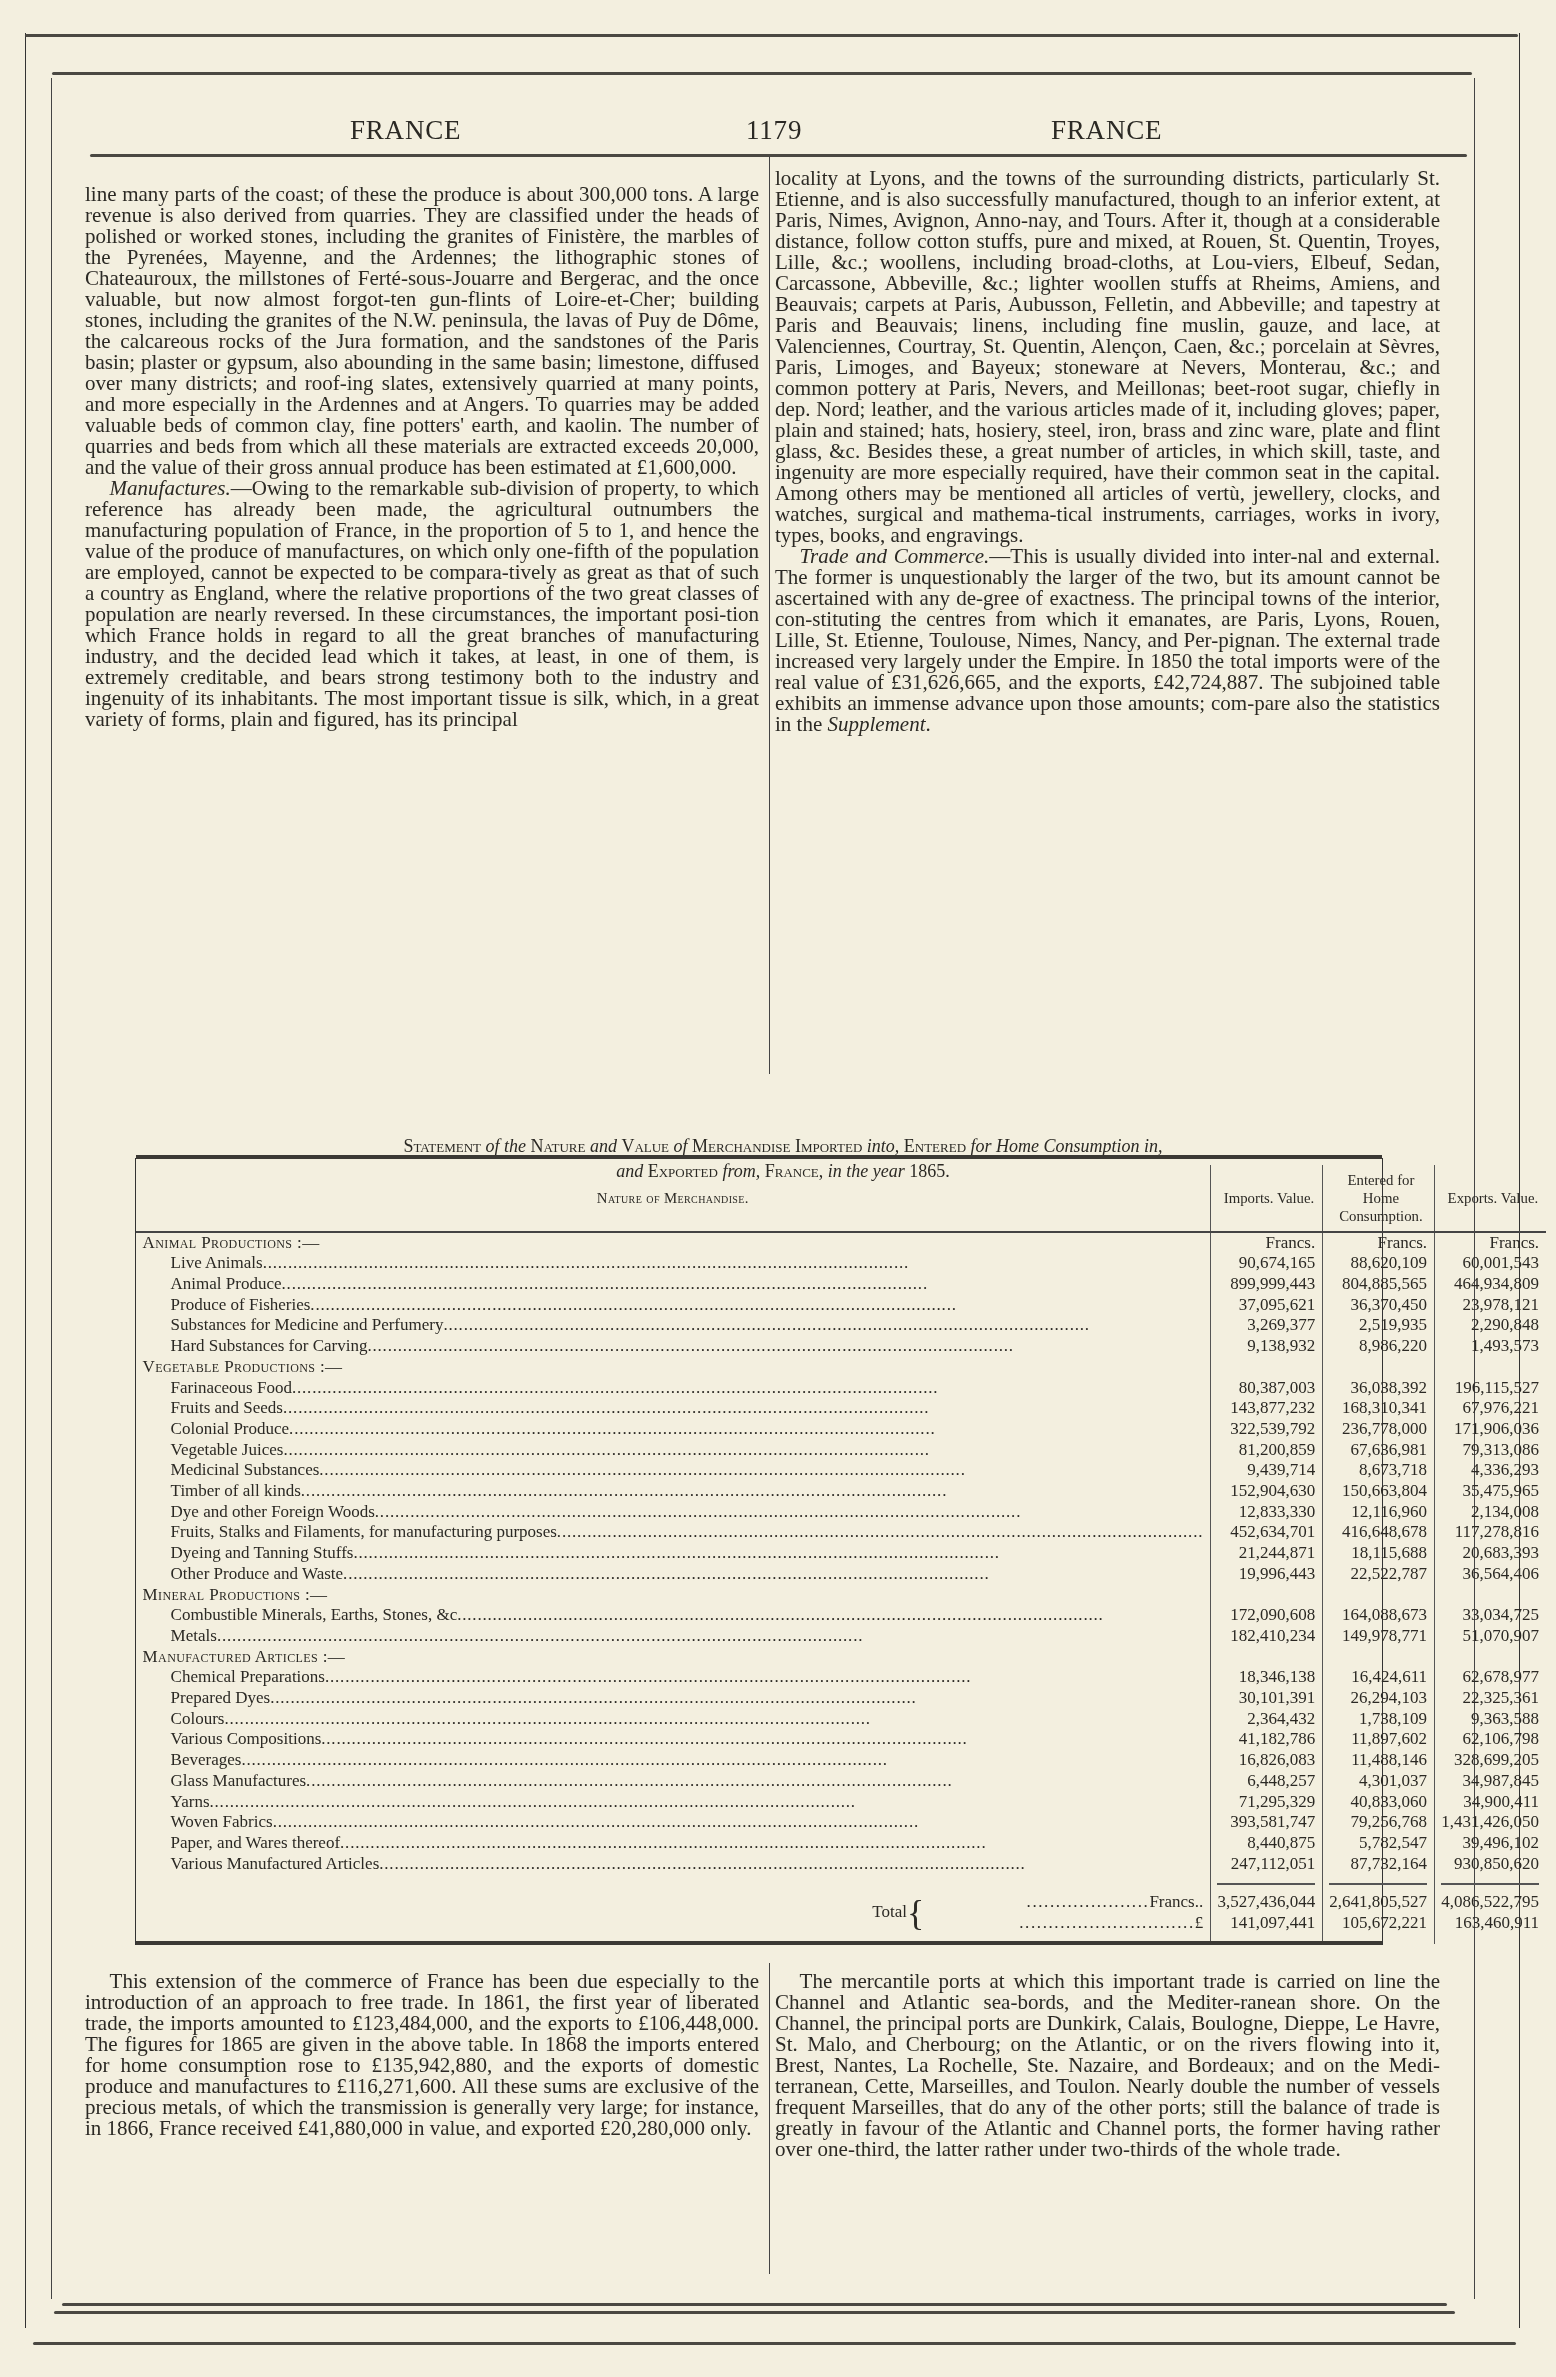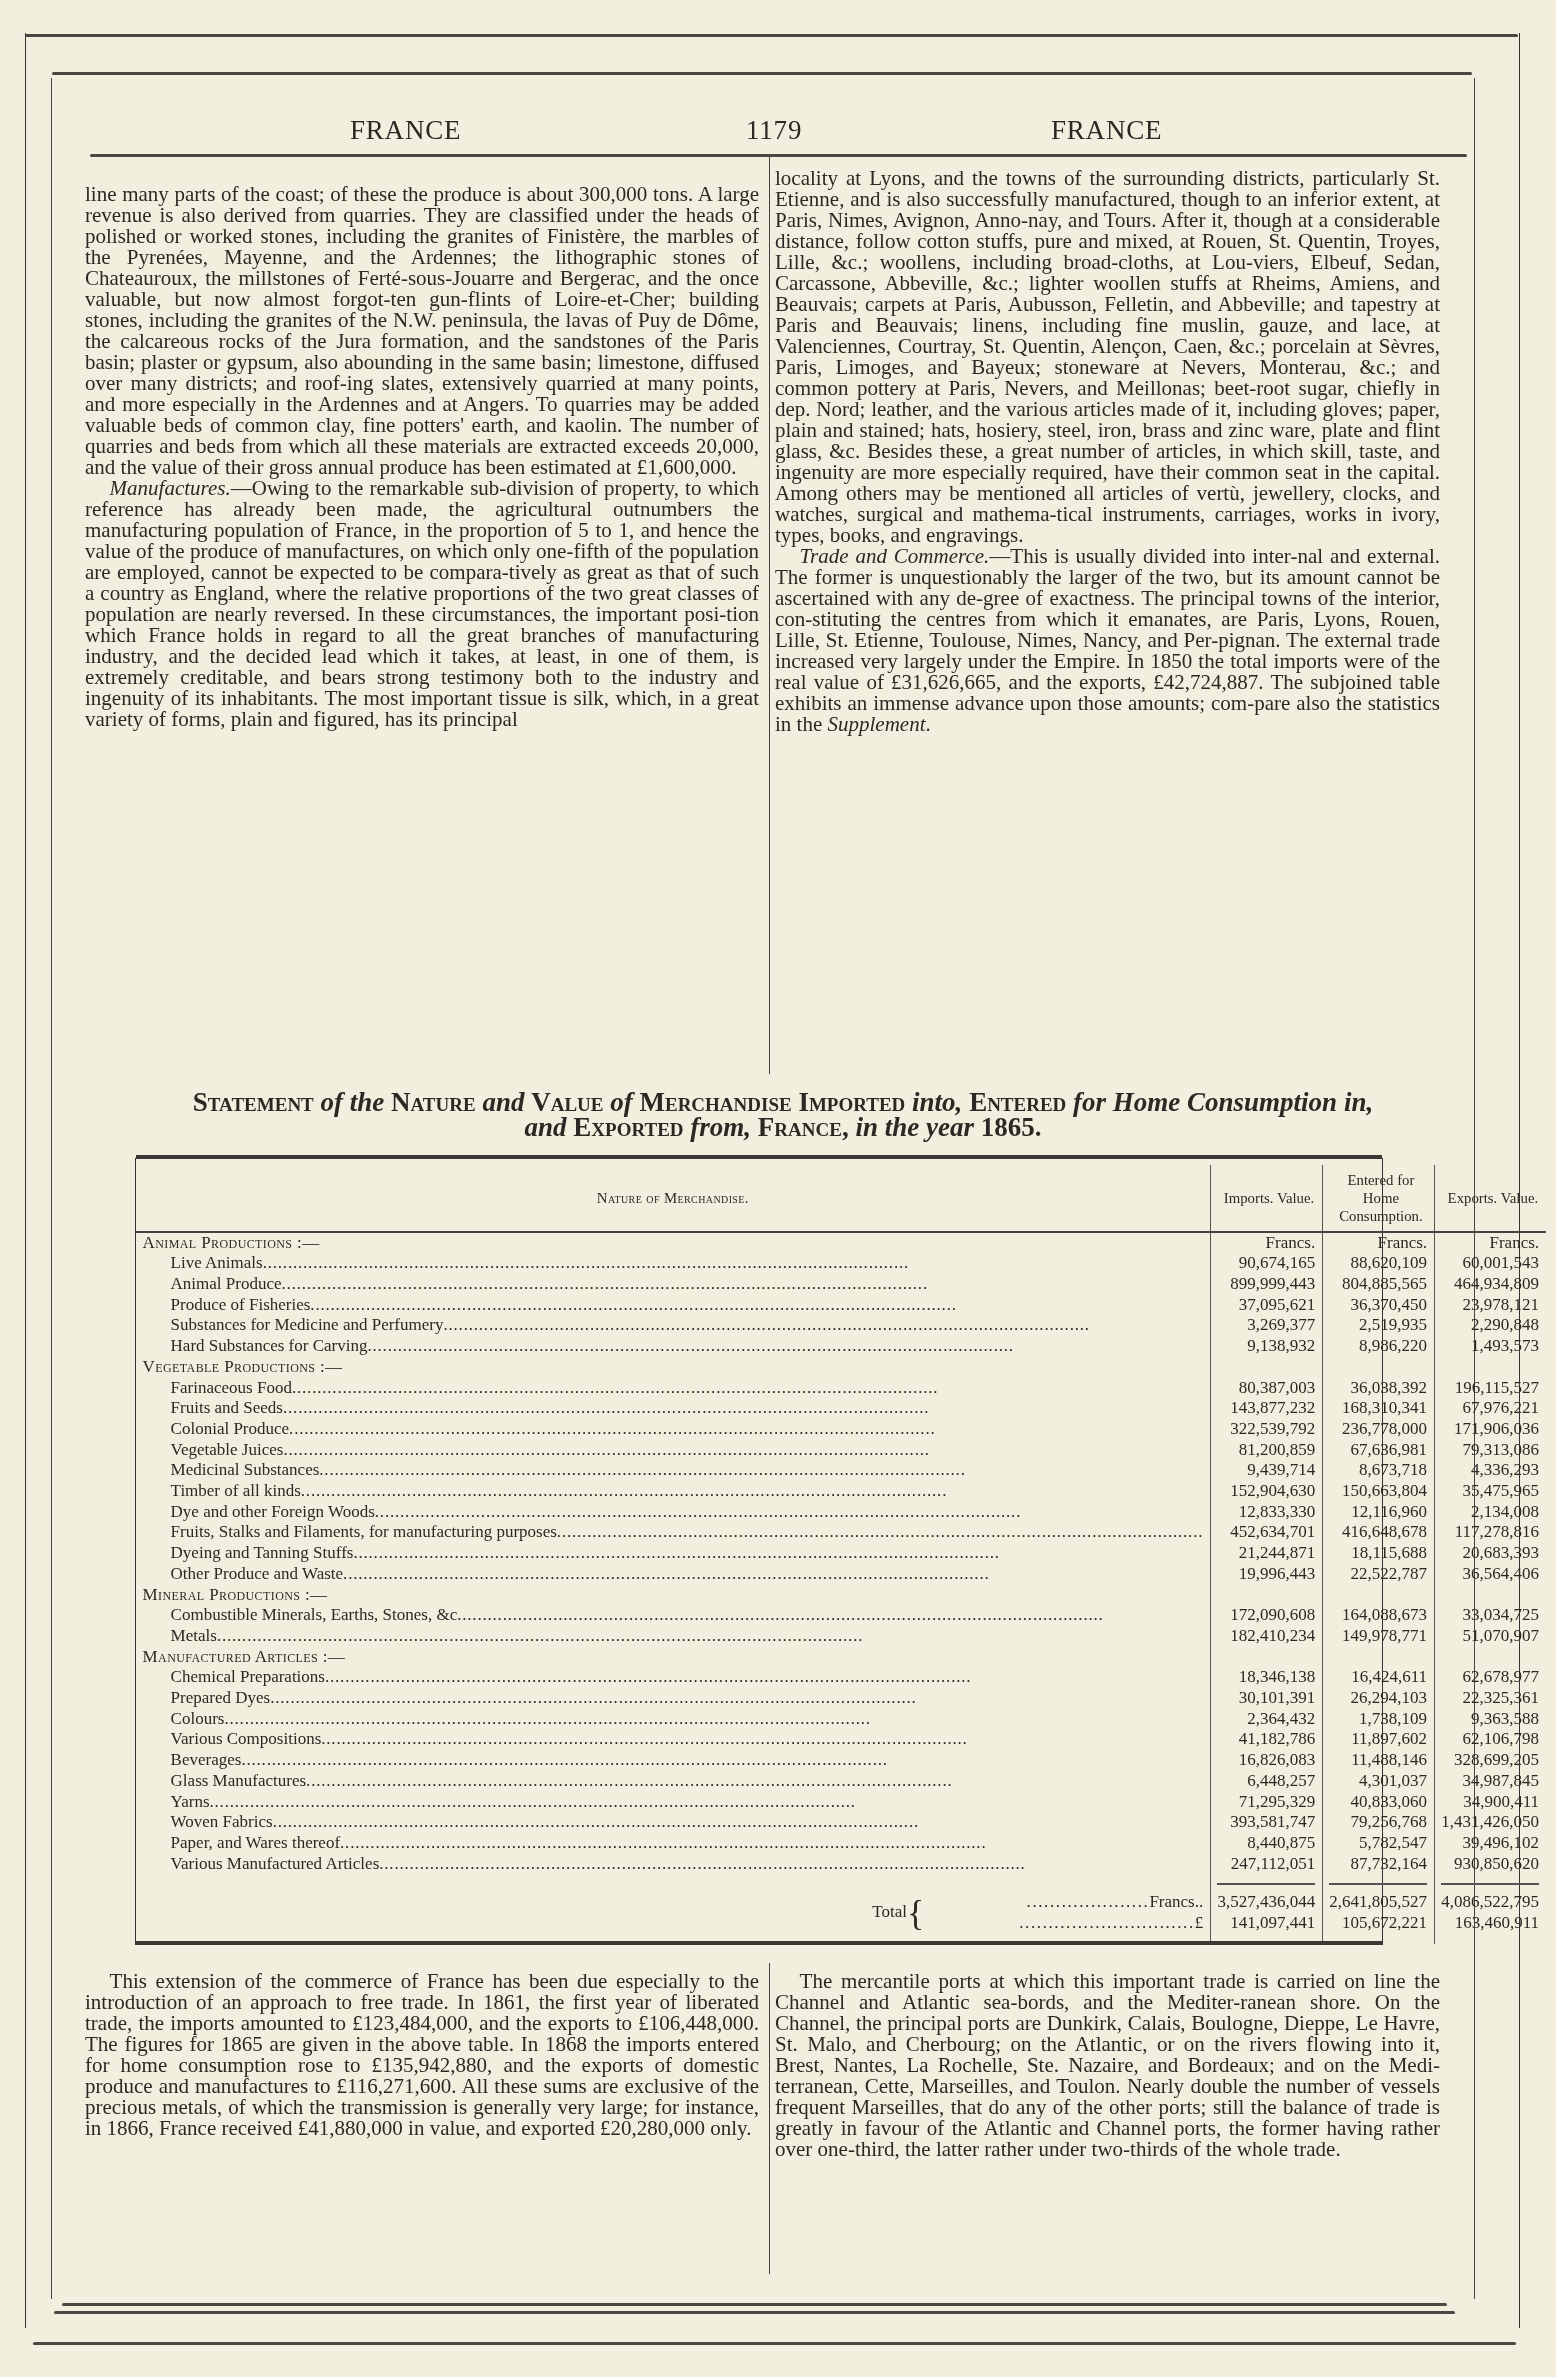--- a/index.html
+++ b/index.html
@@ -38,23 +38,23 @@
   }
   .col p { margin: 0; }
   .col p.indent { text-indent: 24.6px; }
   .col-left { left: 85px; width: 674px; top: 184px; }
   .col-right { left: 775px; width: 665px; top: 168px; }
   .col-left-bottom { left: 85px; width: 674px; top: 1971px; }
   .col-right-bottom { left: 775px; width: 665px; top: 1971px; }
   em { font-style: italic; }
   .sc { font-variant: small-caps; }
   .table-title {
-    position: absolute; left: 107px; width: 1352px; top: 1090px;
+    position: absolute; left: 107px; width: 1352px; top: 1134px;
     text-align: center; font-family: "Liberation Serif", serif;
-    font-size: 27px; line-height: 24.6px; font-weight: bold;
+    font-size: 18px; line-height: 24.6px;
   }
   .table-wrap {
     position: absolute; left: 135px; top: 1158px; width: 1246px; height: 787px;
     border-left: 1.6px solid #333; border-right: 1.6px solid #333;
   }
   .table-topbar { position: absolute; left: 0; right: 0; top: -3.3px; height: 4.1px; background: #3b3934; }
   .table-botbar { position: absolute; left: 0; right: 0; bottom: 0; height: 4.1px; background: #3b3934; }
   table.trade {
     position: absolute; left: 0; top: 6.6px; width: 100%;
     border-collapse: collapse;

